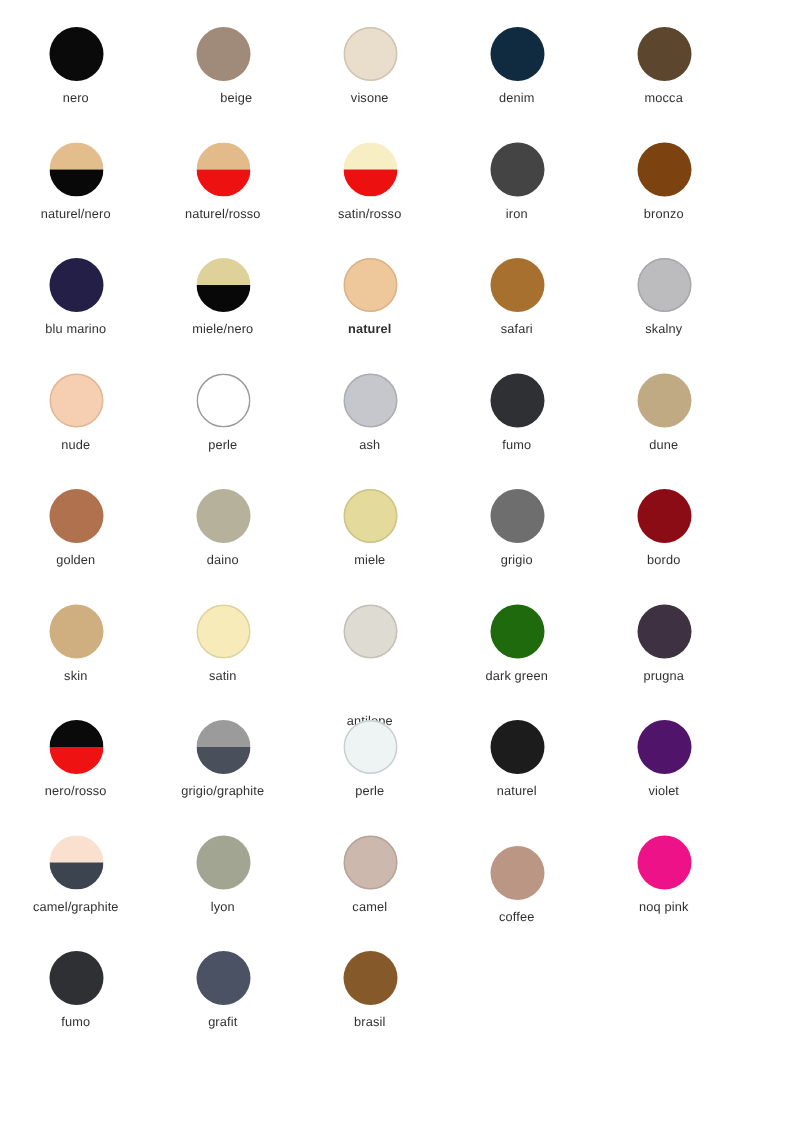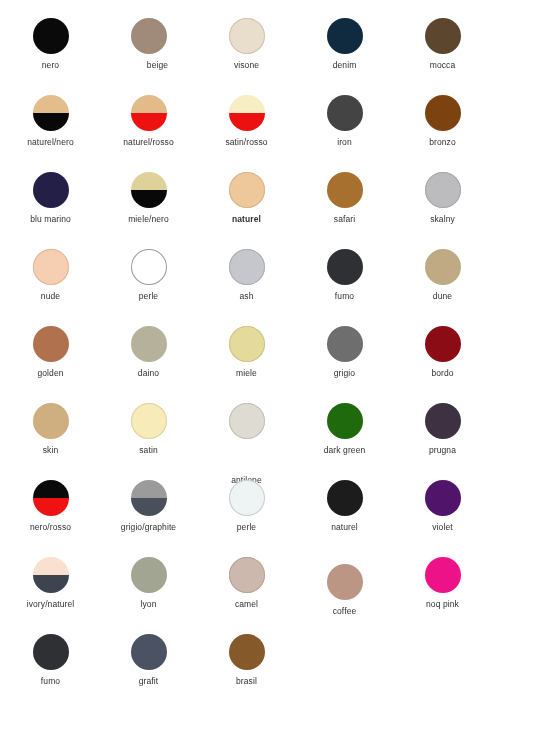--- a/index.html
+++ b/index.html
@@ -243,21 +243,21 @@
         <span class="swatch-disc" style="background: rgb(81, 20, 107);"></span>
         <span class="swatch-label" style="color: rgb(47, 47, 47);">violet</span>
       </div>
     </div>
     <div class="swatch-row">
       <div class="swatch-cell">
         <span class="swatch-disc">
           <span class="half top" style="background: rgb(250, 224, 207);"></span>
           <span class="half bottom" style="background: rgb(60, 68, 80);"></span>
         </span>
-        <span class="swatch-label" style="color: rgb(47, 47, 47);">ivory/naturel</span>
+        <span class="swatch-label" style="color: rgb(47, 47, 47);">camel/graphite</span>
       </div>
       <div class="swatch-cell">
         <span class="swatch-disc" style="background: rgb(162, 165, 145);"></span>
         <span class="swatch-label" style="color: rgb(47, 47, 47);">lyon</span>
       </div>
       <div class="swatch-cell">
         <span class="swatch-disc" style="box-shadow: rgb(184, 163, 154) 0px 0px 0px 1px inset; background: rgb(205, 184, 174);"></span>
         <span class="swatch-label" style="color: rgb(47, 47, 47);">camel</span>
       </div>
       <div class="swatch-cell nudged">

